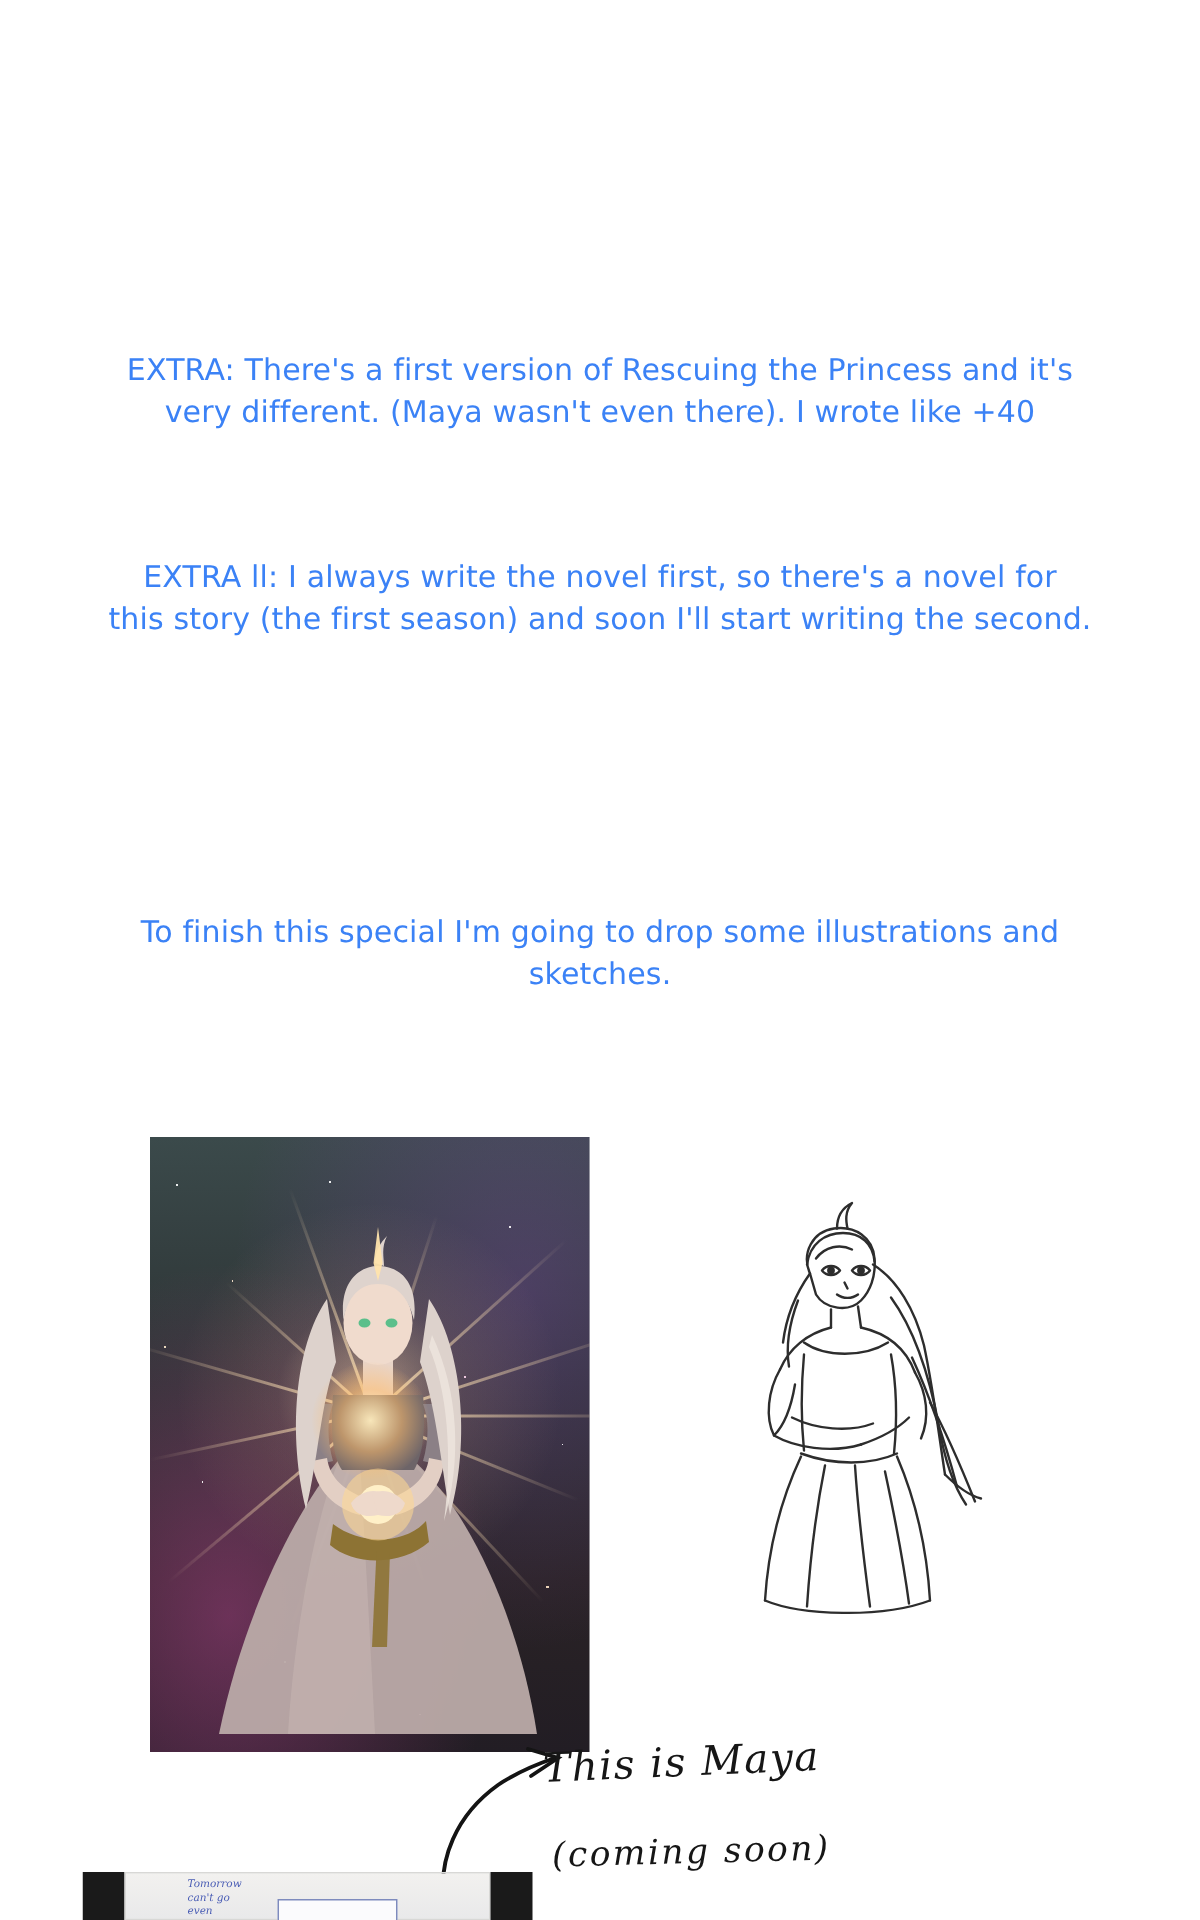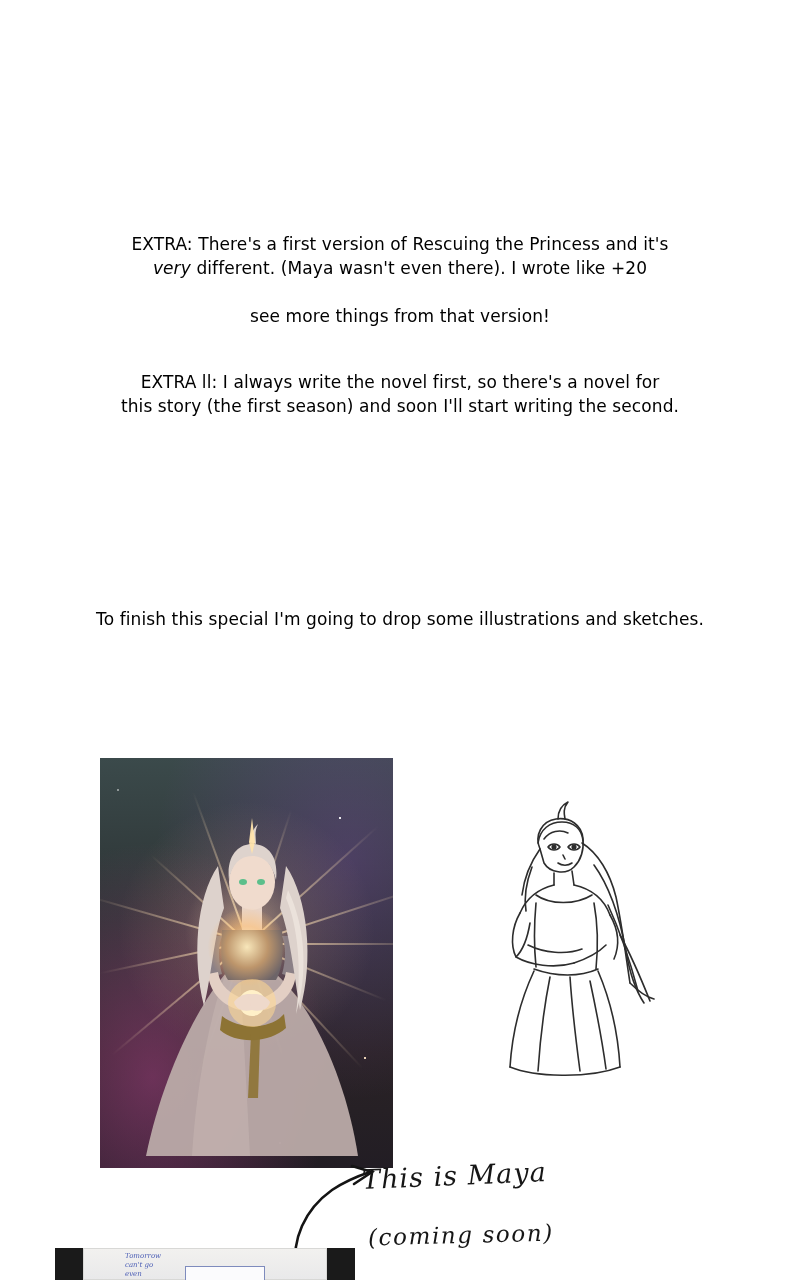--- a/index.html
+++ b/index.html
@@ -20,22 +20,22 @@
     position: absolute;
     inset: 0;
     background: #ffffff;
   }
 
   
   .block {
     position: absolute;
     text-align: center;
     line-height: 1.42;
-    color: #000000;
-    font-size: 17px;
+    color: #3b82f6;
+    font-size: 20px;
     letter-spacing: .1px;
   }
 
   #extra-one {
     left: 60px;
     right: 60px;
     top: 232px;
     width: 680px;
   }
   #extra-two {
@@ -43,21 +43,21 @@
     right: 60px;
     top: 370px;
     width: 680px;
   }
   #closing-line {
     left: 50px;
     right: 50px;
     top: 607px;
     width: 700px;
   }
-  .ital { font-style: italic; }
+  .ital { }
 
   
   .illustration {
     position: absolute;
     left: 100px;
     top: 758px;
     width: 293px;
     height: 410px;
     overflow: hidden;
     background:
@@ -190,23 +190,22 @@
 </style>
 </head>
 <body>
 
 <div class="page">
 
   <div class="block" id="extra-one">
     <span>EXTRA:</span>
     <span>There's a first version of Rescuing the Princess and it's</span><br>
     <span class="ital">very</span>
-    <span>different. (Maya wasn't even there). I wrote like +20</span><br>
+    <span>different. (Maya wasn't even there). I wrote like +40</span><br>
     <br>
-    <span>see more things from that version!</span>
   </div>
 
   <div class="block" id="closing-line">To finish this special I'm going to drop some illustrations and sketches.</div>
 
   <div class="block" id="extra-two">
     <span>EXTRA ll:</span>
     <span>I always write the novel first, so there's a novel for</span><br>
     <span>this story (the first season) and soon I'll start writing the second.</span>
   </div>
 

